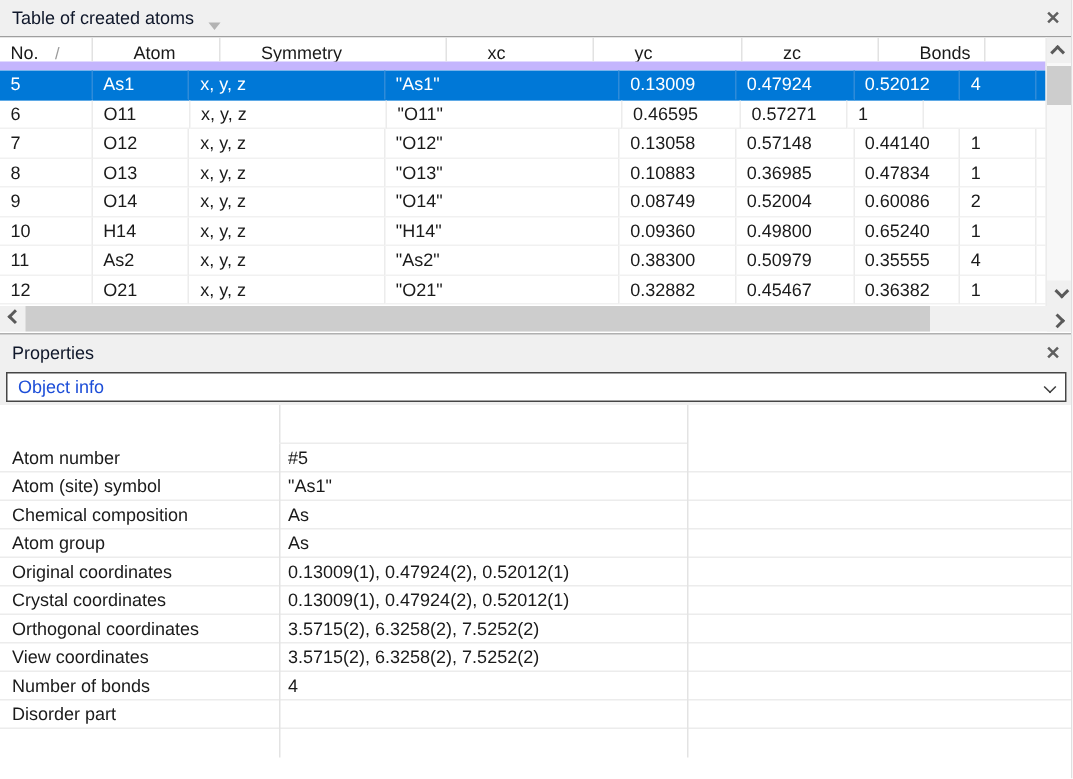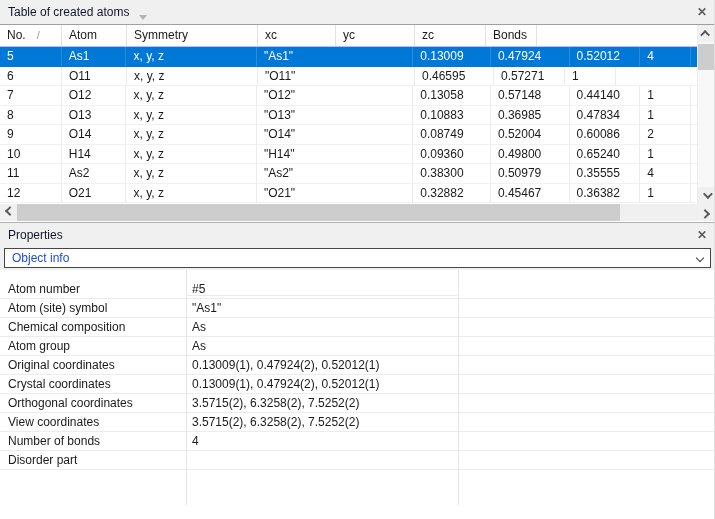--- a/index.html
+++ b/index.html
@@ -12,21 +12,21 @@
               border-bottom:1px solid #9f9f9f; }
   .titlebar .ttext { position:absolute; left:8px; top:0; line-height:24px; color:#0f172a; }
   .grip-triangle { position:absolute; left:139px; top:15px; width:0; height:0;
                    border-left:4px solid transparent; border-right:4px solid transparent;
                    border-top:5px solid #b3b3b3; }
   .closebtn { position:absolute; right:5px; top:0; width:16px; height:24px; line-height:24px;
               text-align:center; color:#5f5f5f; font-weight:bold; font-size:12px; cursor:default; }
 
   
   .thead { position:absolute; top:25px; left:0; width:698px; height:22px; background:#fff;
-           border-bottom:1px solid #c4b5fd; display:flex; }
+           border-bottom:6px solid #c4b5fd; display:flex;gap:20px; }
   .thead .hc { line-height:20px; padding-left:7px; border-right:1px solid #e2e2e2;
                white-space:nowrap; overflow:hidden; position:relative; }
   .sortmark { color:#9a9a9a; font-size:11px; margin-left:11px; }
   .tbody { position:absolute; top:47px; left:0; width:698px; height:156px; background:#fff; }
   .trow { display:flex; width:698px; height:19.5px; background:#fff; }
   .trow .tc { line-height:19.5px; padding-left:7px; border-right:1px solid #ececec;
               border-bottom:1px solid #f1f1f1; white-space:nowrap; overflow:hidden; }
   .trow.selected { background:#0078d7; }
   .trow.selected .tc { color:#fff; border-right-color:#2f8bd9; border-bottom-color:#0078d7; }
   .c-no{width:62px} .c-atom{width:65px} .c-sym{width:131px} .c-info{width:157px}
@@ -51,21 +51,21 @@
   
   .props-title { top:222px; border-top:1px solid #b0b0b0; border-bottom:none; height:24px; }
   .combo-area { position:absolute; top:246px; left:0; width:715px; height:24px; background:#f0f0f0; }
   .combo { position:absolute; left:4px; top:2px; width:707px; height:20px; background:#fff;
            border:1px solid #464646; }
   .combo .ctext { position:absolute; left:7px; top:0; line-height:18px; color:#1d4ed8; }
   .combo .cchev { position:absolute; right:7px; top:6px; width:6px; height:6px;
                   border-left:1.5px solid #3c3c3c; border-top:1.5px solid #3c3c3c;
                   transform:rotate(225deg); }
 
-  .pgrid { position:absolute; top:270px; left:0; width:715px; height:249px; background:#fff; padding-top:10px; }
+  .pgrid { position:absolute; top:270px; left:0; width:715px; height:249px; background:#fff; padding-top:26px; }
   .vline { position:absolute; top:0; width:1px; height:235px; background:#e3e3e3; }
   .vline.v1 { left:186px; } .vline.v2 { left:458px; }
   .topline { position:absolute; top:25px; left:186px; width:272px; height:1px; background:#ececec; }
   .prow { display:flex; width:715px; height:19px; border-bottom:1px solid #ececec; }
   .prow .plabel { width:186px; padding-left:8px; line-height:18px; white-space:nowrap; overflow:hidden; }
   .prow .pvalue { width:272px; padding-left:6px; line-height:18px; white-space:nowrap; overflow:hidden; }
   .prow .pextra { flex:1; }
 </style>
 </head>
 <body>

